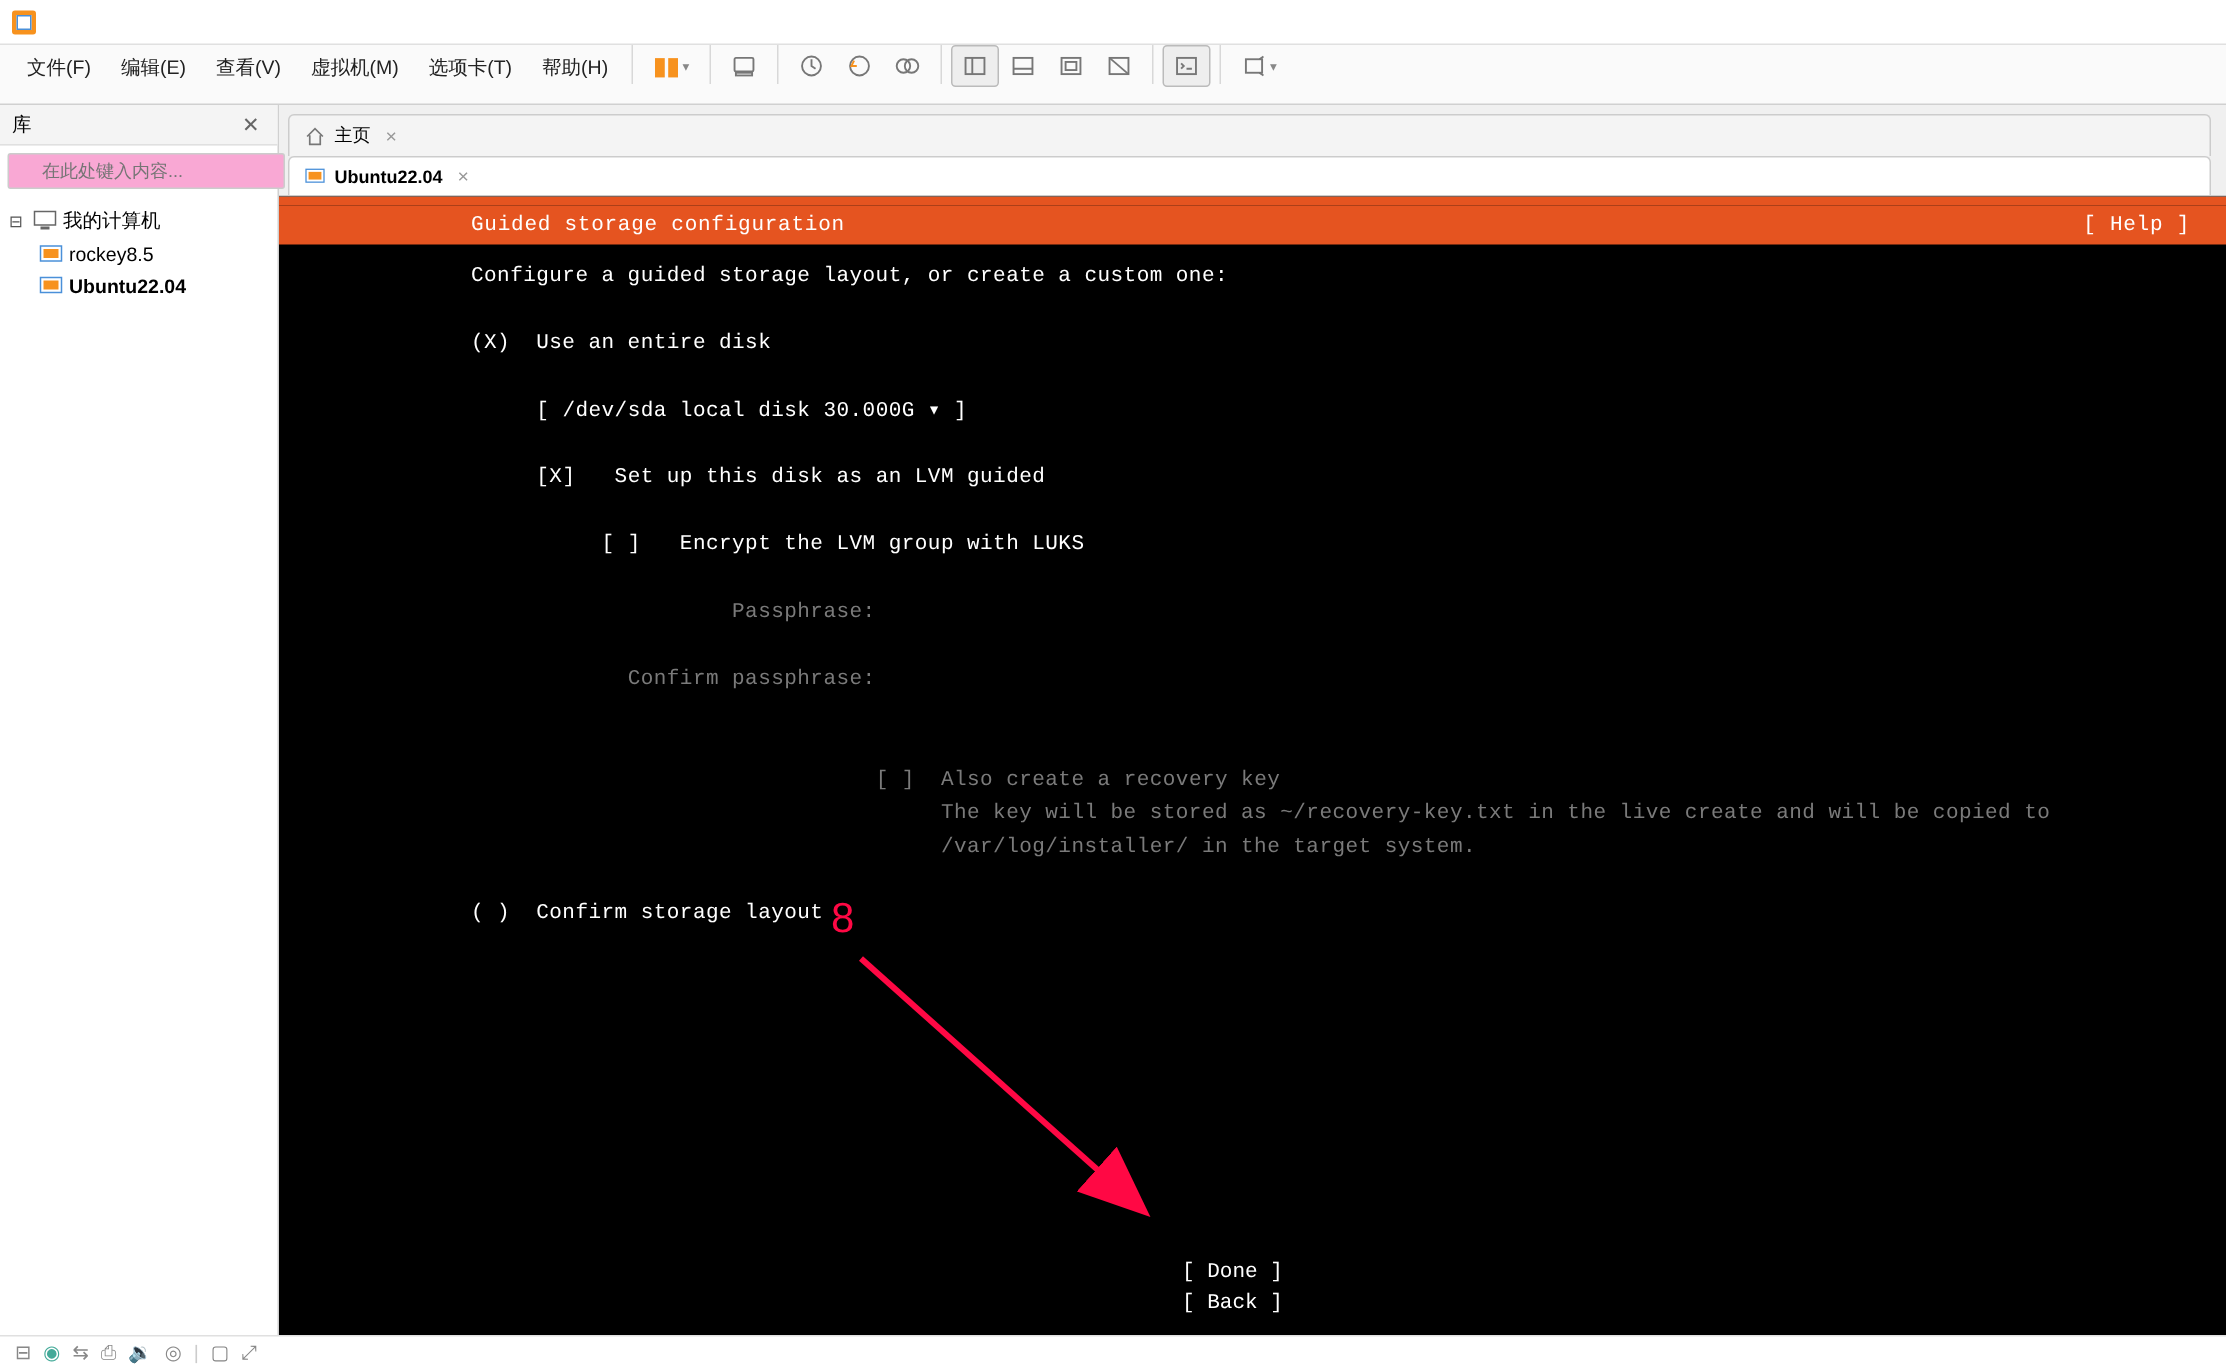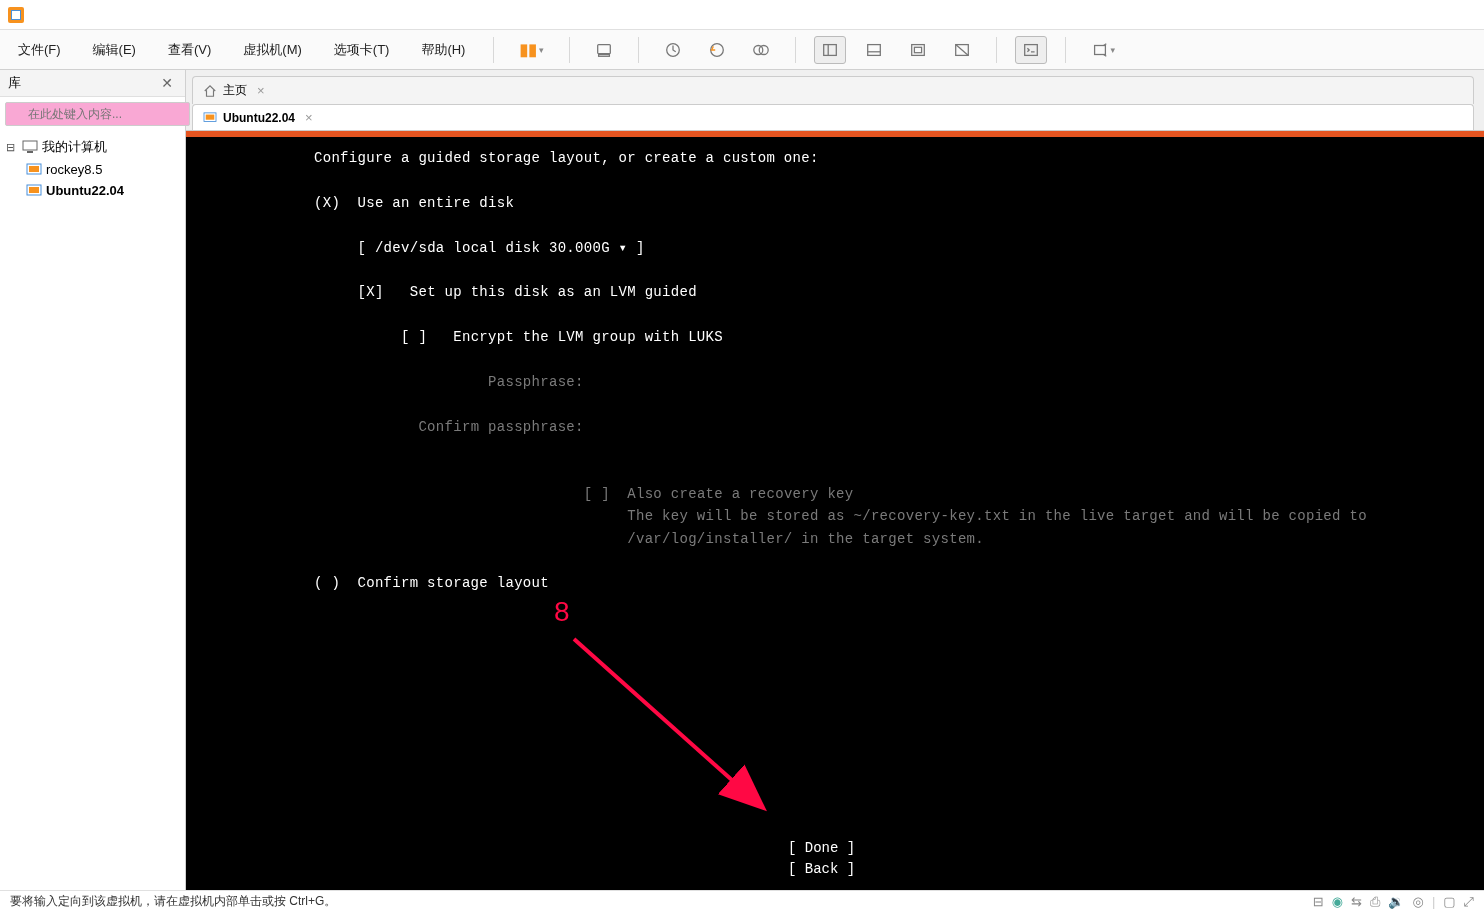--- a/index.html
+++ b/index.html
@@ -34,24 +34,23 @@
       position: absolute;
       inset: 3px;
       background: #fff;
       border: 1.5px solid #4a90d9;
     }
     
     
     .menu-bar {
       height: 40px;
       display: flex;
-      align-items: center;
       border-bottom: 1px solid #d0d0d0;
       padding: 0 8px;
-      gap: 12px;
+      gap: 0;
       background: #fafafa;
     }
     .menu-item {
       padding: 6px 10px;
       cursor: pointer;
       font-size: 13px;
       color: #222;
     }
     .menu-sep {
       width: 1px;
@@ -396,37 +395,41 @@
             <rect x="1" y="1" width="14" height="10" fill="none" stroke="#4a90d9"></rect>
             <rect x="3" y="3" width="10" height="6" fill="#f7921e"></rect>
           </svg>
         <b>Ubuntu22.04</b>
         <span class="tab-close">×</span>
       </div>
     </div>
 
     <div class="vm-screen">
       <div class="vm-top-bar"></div>
+      <div class="vm-header">
+        <span>Guided storage configuration</span>
+        <span>[ Help ]</span>
+      </div>
       <div class="vm-body"><span>Configure a guided storage layout, or create a custom one:</span>
 
 <span>(X)  Use an entire disk</span>
 
      <span>[ /dev/sda local disk 30.000G ▾ ]</span>
 
      <span>[X]   Set up this disk as an LVM guided</span>
 
           <span>[ ]   Encrypt the LVM group with LUKS</span>
 
                     <span class="dim">Passphrase:</span>
 
             <span class="dim">Confirm passphrase:</span>
 
 
                                <span class="dim">[ ]</span>  <span class="dim">Also create a recovery key</span>
-                                    <span class="dim">The key will be stored as ~/recovery-key.txt in the live target and will be copied to</span>
+                                    <span class="dim">The key will be stored as ~/recovery-key.txt in the live create and will be copied to</span>
                                     <span class="dim">/var/log/installer/ in the target system.</span>
 
 <span>( )  Confirm storage layout</span></div>
 
       <div class="vm-buttons-block">
         <span class="vm-btn-line">[ Done       ]</span><br>
         <span class="vm-btn-line">[ Back       ]</span>
       </div>
 
       <div class="annotation" style="left:368px; top:465px;">
@@ -438,21 +441,20 @@
             <polygon points="0 0, 12 5, 0 10" fill="#ff0844"></polygon>
           </marker>
         </defs>
         <line x1="8" y1="8" x2="195" y2="175" stroke="#ff0844" stroke-width="4" marker-end="url(#arrowhead)"></line>
       </svg>
     </div>
   </div>
 </div>
 
 <div class="status-bar">
-  <span>要将输入定向到该虚拟机，请在虚拟机内部单击或按 Ctrl+G。</span>
   <div class="status-icons">
     <span>⊟</span>
     <span style="color:#4a9;">◉</span>
     <span>⇆</span>
     <span>⎙</span>
     <span style="color:#4a9;">🔉</span>
     <span>◎</span>
     <span style="color:#ccc">|</span>
     <span>▢</span>
     <span>⤢</span>

